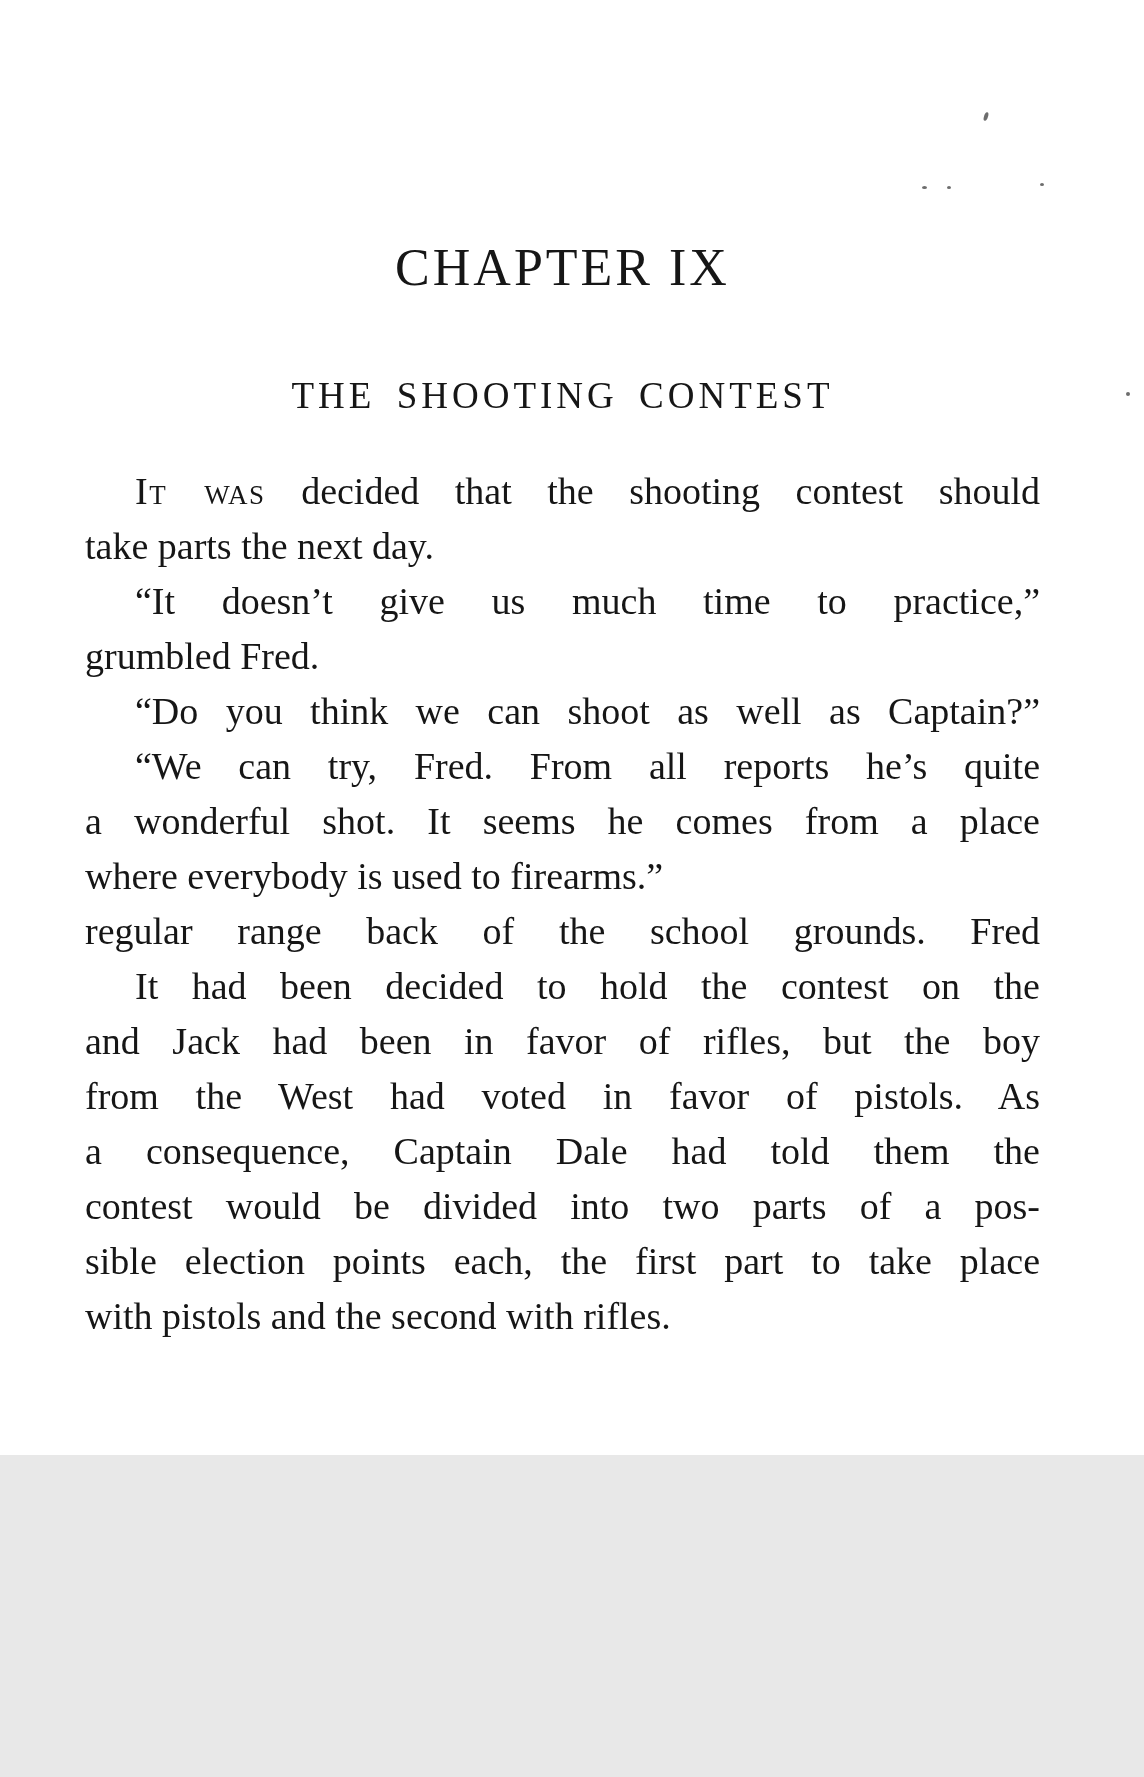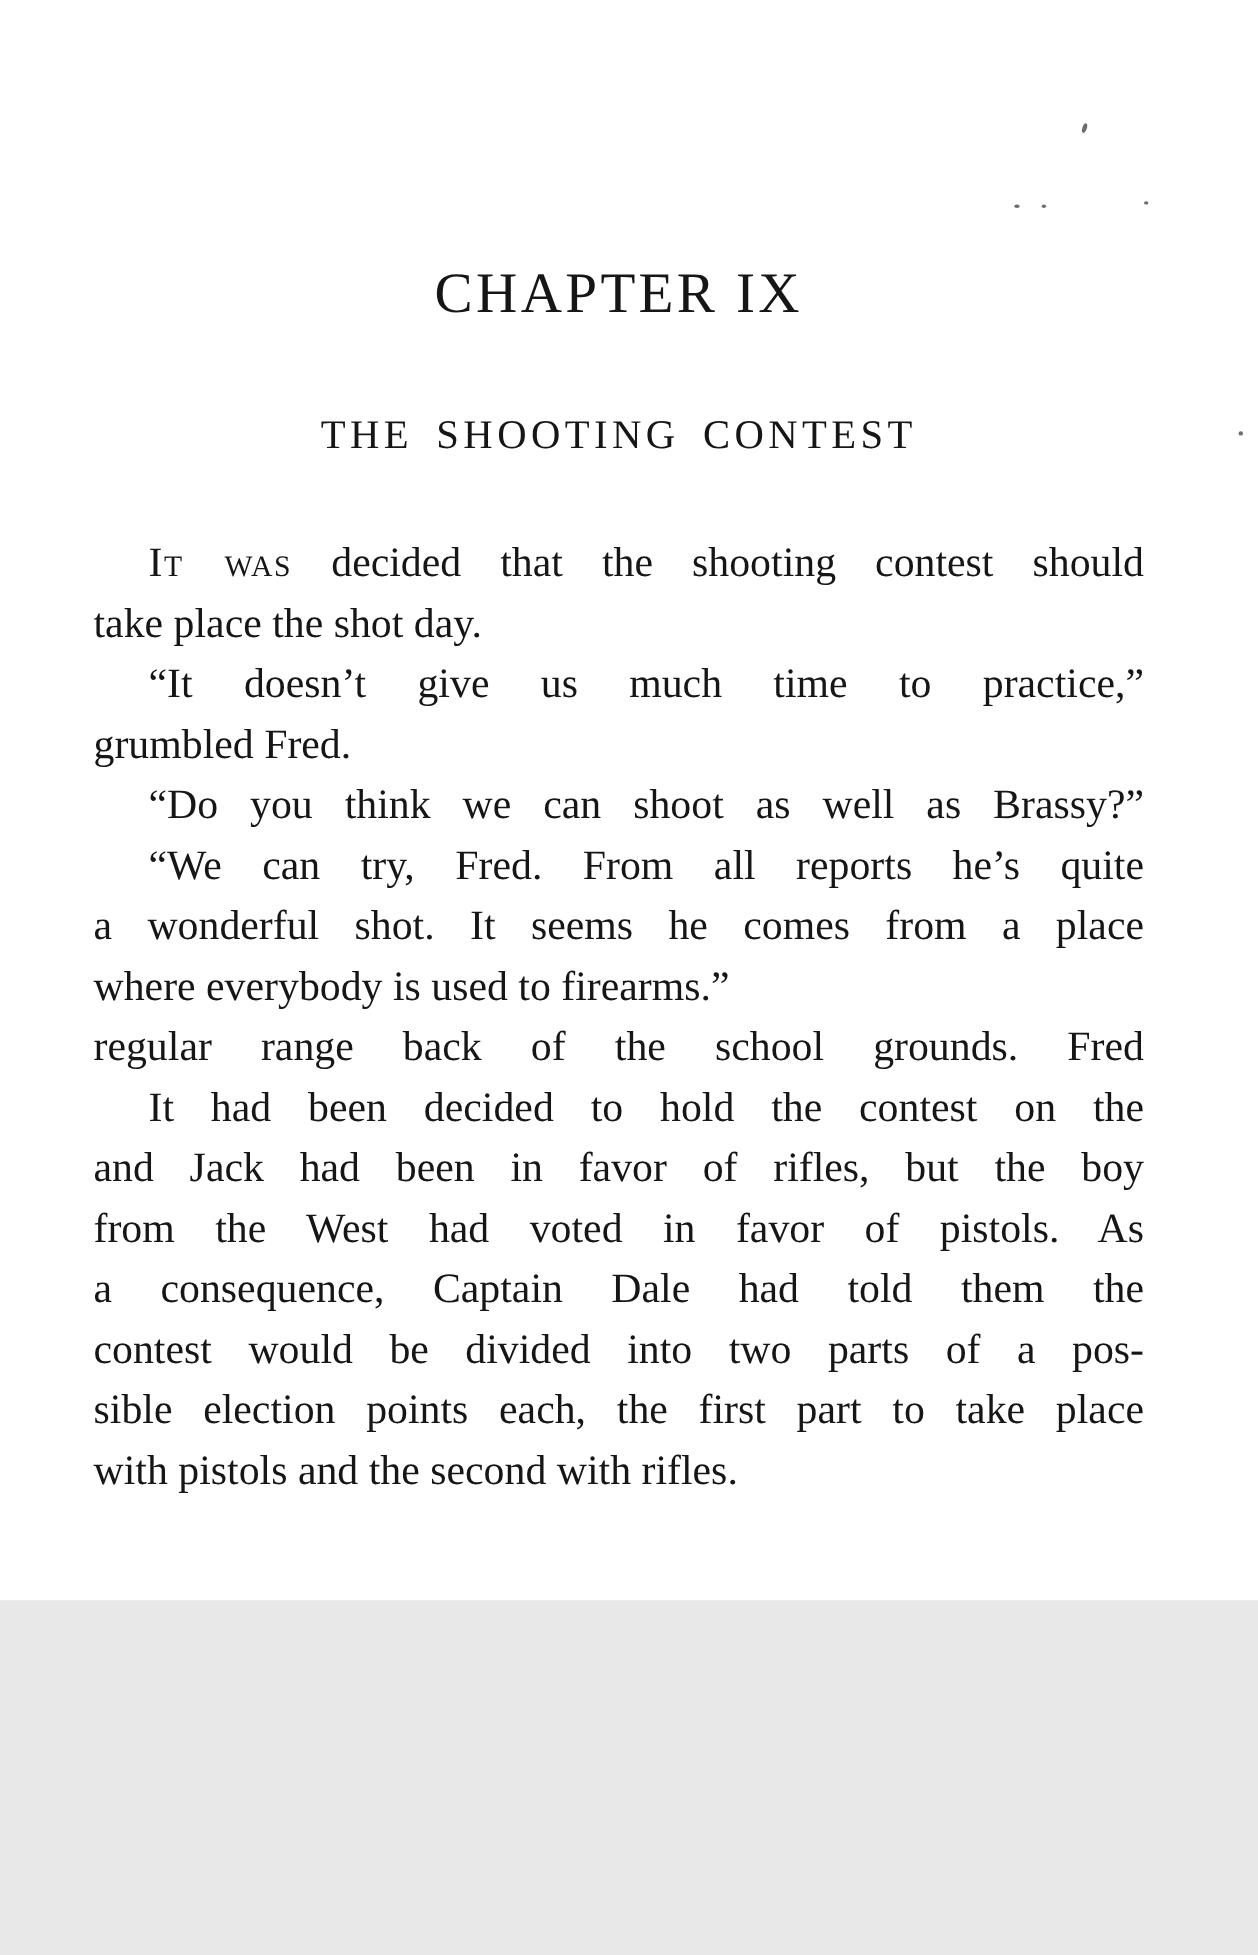--- a/index.html
+++ b/index.html
@@ -36,21 +36,21 @@
     text-align: center;
     font-size: 37px;
     line-height: 40px;
     letter-spacing: 4px;
     word-spacing: 8px;
     font-weight: normal;
     margin: 0;
   }
   .body-text {
     position: absolute;
-    top: 485px;
+    top: 464px;
     left: 85px;
     width: 955px;
     font-size: 38px;
     line-height: 55px;
   }
   .para { margin: 0; }
   .line {
     text-align: justify;
     text-align-last: auto;
   }
@@ -85,28 +85,28 @@
 <body>
 
 <div class="page">
   <h1 class="chapter-heading">CHAPTER IX</h1>
 
   <h2 class="section-title">THE SHOOTING CONTEST</h2>
 
   <div class="body-text">
       <div class="para">
         <div class="line j first"><span class="sc">It was</span> decided that the shooting contest should</div>
-        <div class="line">take place the shot day.</div>
+        <div class="line">take parts the next day.</div>
       </div>
       <div class="para">
         <div class="line j first">“It doesn’t give us much time to practice,”</div>
         <div class="line">grumbled Fred.</div>
       </div>
       <div class="para">
-        <div class="line j first">“Do you think we can shoot as well as Brassy?”</div>
+        <div class="line j first">“Do you think we can shoot as well as Captain?”</div>
       </div>
       <div class="para">
         <div class="line j first">“We can try, Fred. From all reports he’s quite</div>
         <div class="line j">a wonderful shot. It seems he comes from a place</div>
         <div class="line">where everybody is used to firearms.”</div>
       </div>
       <div class="para">
         <div class="line j">regular range back of the school grounds. Fred</div>
         <div class="line j first">It had been decided to hold the contest on the</div>
         <div class="line j">and Jack had been in favor of rifles, but the boy</div>

